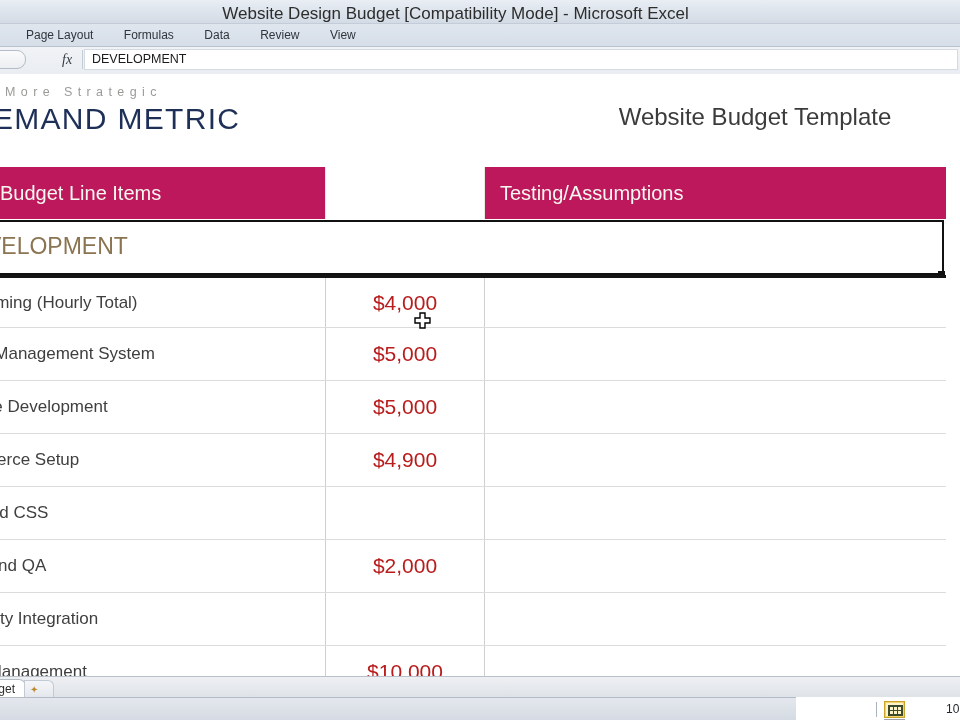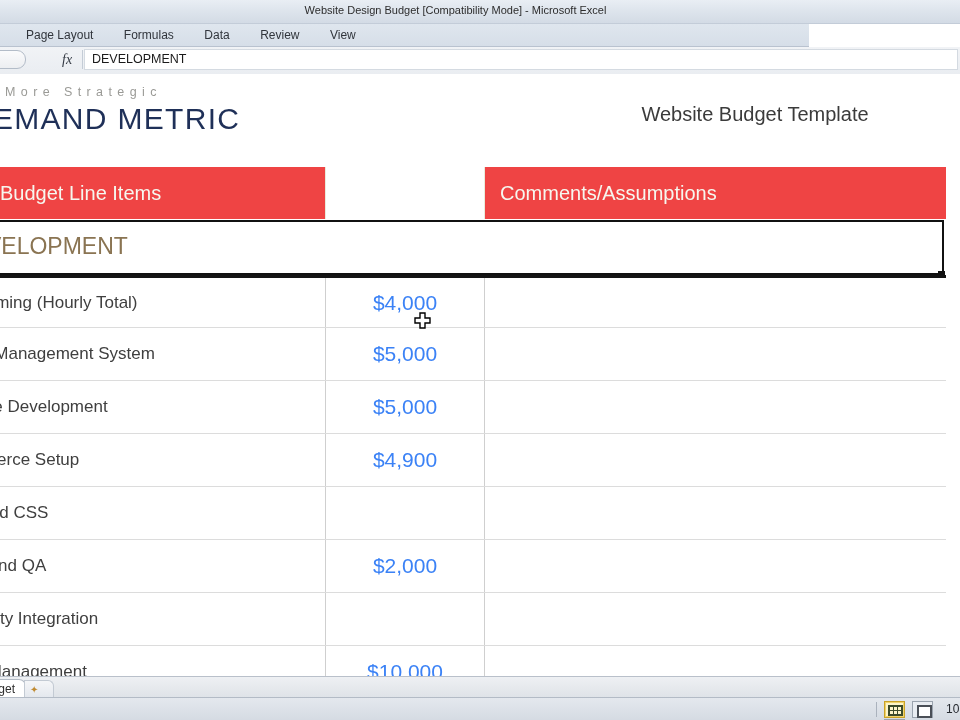--- a/index.html
+++ b/index.html
@@ -12,27 +12,27 @@
   #app { position: relative; width: 960px; height: 720px; }
 
   
   .titlebar {
     position: absolute; left: 0; top: 0; width: 960px; height: 24px;
     background: linear-gradient(to bottom, #e9eef4 0%, #dde4ec 50%, #d3dbe5 100%);
     border-bottom: 1px solid #c3ccd8;
   }
   .titlebar-text {
     position: absolute; left: 0; top: 4px; width: 911px;
-    text-align: center; font-size: 11px; color: #2d2d2d;
+    text-align: center; font-size: 17px; color: #2d2d2d;
     white-space: nowrap;
   }
 
   
   .ribbon {
-    position: absolute; left: 0; top: 24px; width: 809px; height: 23px;
+    position: absolute; left: 0; top: 24px; width: 960px; height: 23px;
     background: linear-gradient(to bottom, #dfe6ee 0%, #d6dee8 100%);
     border-bottom: 1px solid #b9c2cf;
   }
   .ribbon-tabs { position: absolute; left: 0; top: 0; height: 23px; white-space: nowrap; }
   .ribbon-tab {
     display: inline-block; height: 23px; line-height: 22px;
     padding: 0 13px; font-size: 12px; color: #31353c;
     cursor: default;
   }
   .ribbon-tab:first-child { padding-left: 26px; }
@@ -79,30 +79,30 @@
   }
   .brand-name {
     margin-top: 3px;
     font-size: 30px; letter-spacing: 1.3px; color: #1f3058;
     font-family: "Liberation Sans", sans-serif;
     white-space: nowrap;
   }
   .doc-title {
     position: absolute; left: 560px; top: 29px; width: 390px;
     text-align: center;
-    font-size: 20px; color: #3b3b3b; white-space: nowrap;
+    font-size: 24px; color: #3b3b3b; white-space: nowrap;
   }
 
   
   .hdr-band {
     position: absolute; left: 0; top: 93px; width: 946px; height: 52px;
   }
   .hdr-cell {
     position: absolute; top: 0; height: 52px;
-    background: #ef4444;
+    background: #be185d;
     color: #f6f7ef; font-size: 20px;
     display: flex; align-items: center;
   }
   .hdr-c1 { left: 0;   width: 325px; padding-left: 0px; }
   .hdr-c2 { left: 326px; width: 158px; justify-content: center; }
   .hdr-c3 { left: 485px; width: 461px; padding-left: 15px; }
   .hdr-divider {
     position: absolute; top: 0; width: 1px; height: 52px; background: #e9ecdd;
   }
 
@@ -135,21 +135,21 @@
   }
   .row:first-child { border-top: 3px solid #141414; }
   .cell-label {
     position: absolute; left: -70px; top: 0; width: 390px; height: 100%;
     display: flex; align-items: center;
     font-size: 17px; color: #3f3f3f; white-space: nowrap;
   }
   .cell-amount {
     position: absolute; left: 326px; top: 0; width: 158px; height: 100%;
     display: flex; align-items: center; justify-content: center;
-    font-size: 21px; color: #3b82f6;
+    font-size: 21px; color: #b91c1c;
   }
   .cell-comment {
     position: absolute; left: 485px; top: 0; width: 461px; height: 100%;
   }
   .vline-a {
     position: absolute; left: 325px; top: 0; width: 1px; height: 100%;
     background: #cfcfcf;
   }
   .vline-b {
     position: absolute; left: 484px; top: 0; width: 1px; height: 100%;
@@ -186,21 +186,21 @@
     border: 1px solid #c3cad3; border-bottom: none;
     background: linear-gradient(to bottom, #f5f6f8, #e4e8ee);
     border-radius: 0 6px 0 0;
   }
   .insert-sheet-icon {
     position: absolute; left: 5px; top: 3px; font-size: 10px; color: #c08a30;
   }
 
   
   .statusbar {
-    position: absolute; left: 0; top: 697px; width: 960px; height: 23px;
+    position: absolute; left: 0; top: 697px; width: 796px; height: 23px;
     background: linear-gradient(to bottom, #e4e8ee 0%, #d5dbe3 100%);
     border-top: 1px solid #b3bbc6;
   }
   .status-sep {
     position: absolute; left: 876px; top: 4px; width: 1px; height: 15px;
     background: #aab2bd;
   }
   .view-btns { position: absolute; left: 884px; top: 3px; }
   .view-btn {
     position: relative; display: inline-block;
@@ -268,21 +268,21 @@
       <div class="brand-tagline">Be More Strategic</div>
       <div class="brand-name">DEMAND METRIC</div>
     </div>
 
     <div class="doc-title">Website Budget Template</div>
 
     <div class="hdr-band">
       <div class="hdr-cell hdr-c1">Budget Line Items</div>
       <div class="hdr-divider" style="left:325px;"></div>
       <div class="hdr-divider" style="left:484px;"></div>
-      <div class="hdr-cell hdr-c3">Comments/Assumptions</div>
+      <div class="hdr-cell hdr-c3">Testing/Assumptions</div>
     </div>
 
     <div class="section-row">
       <div class="section-label">DEVELOPMENT</div>
     </div>
     <div class="active-cell"></div>
     <div class="fill-handle"></div>
 
     <div class="rows">
 

